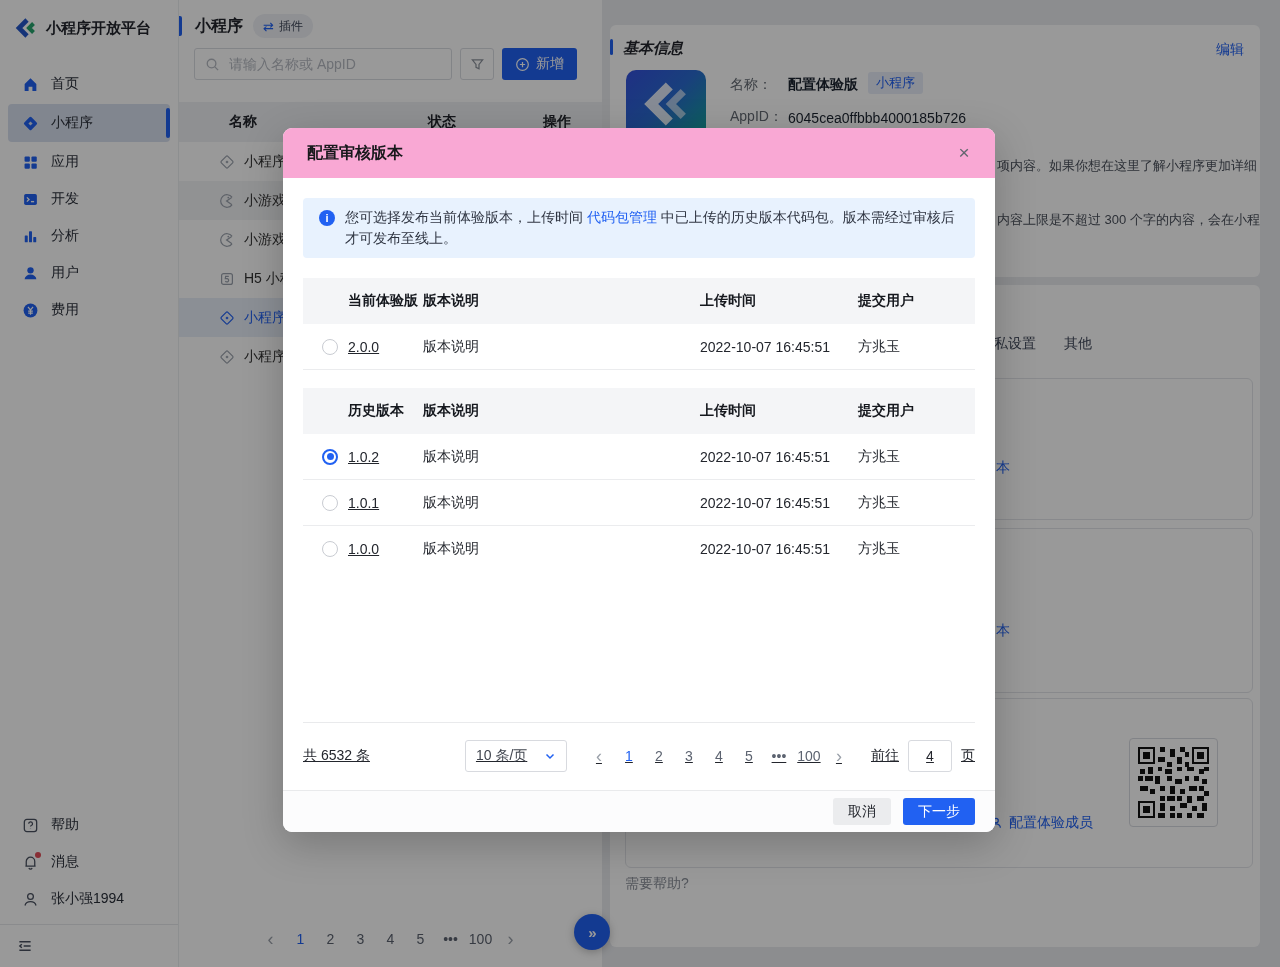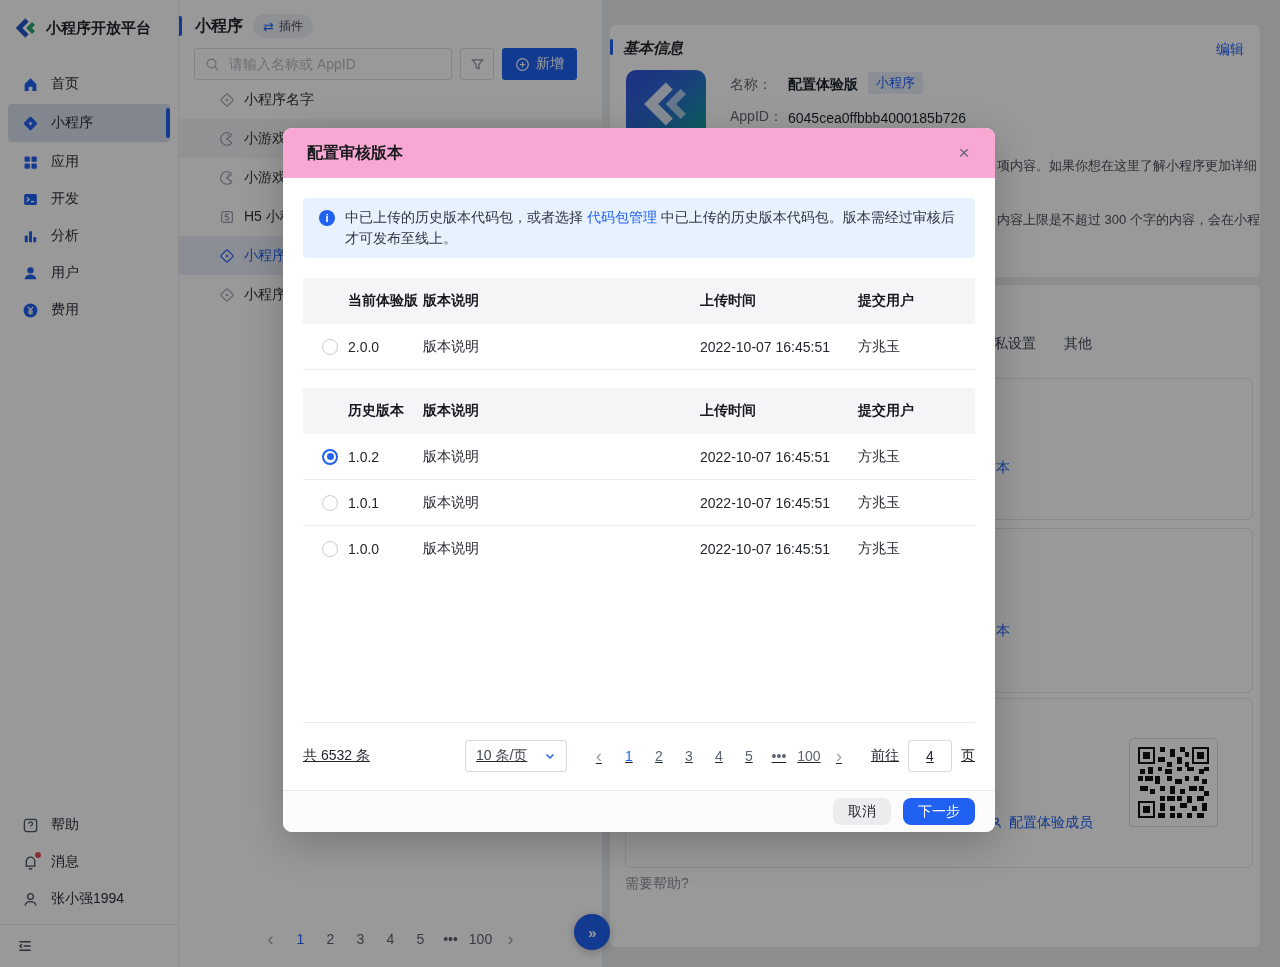--- a/index.html
+++ b/index.html
@@ -104,33 +104,33 @@
   .info-banner{margin-top:20px;background:#e8f2fe;border-radius:4px;padding:9px 16px 9px 42px;position:relative;line-height:21px;color:#2f3542;}
   .info-dot{position:absolute;left:16px;top:12px;width:16px;height:16px;border-radius:50%;background:var(--primary);color:#fff;font-size:11px;font-weight:bold;display:flex;align-items:center;justify-content:center;font-style:normal;}
   .info-link{color:var(--primary);cursor:pointer;}
   .vtable{margin-top:20px;}
   .vtable.history{margin-top:18px;height:335px;border-bottom:1px solid #e9eaec;}
   .tgrid{display:grid;grid-template-columns:120px 277px 158px 1fr;align-items:center;}
   .thead{height:46px;background:#f4f5f7;font-weight:bold;color:#15181e;}
   .thead .c1{padding-left:45px;}
   .trow{height:46px;border-bottom:1px solid #ebecee;color:#23262d;}
   .vtable.history .trow:last-child{border-bottom:0;}
-  .trow .c1{display:flex;align-items:center;gap:10px;padding-left:19px;}
+  .trow .c1{display:flex;align-items:center;gap:10px;padding-left:19px;text-decoration:underline;}
   .radio{width:16px;height:16px;border-radius:50%;border:1px solid #c9ccd2;background:#fff;flex:none;display:flex;align-items:center;justify-content:center;cursor:pointer;}
   .radio.checked{border:2px solid var(--primary);}
   .radio.checked::after{content:"";width:7px;height:7px;border-radius:50%;background:var(--primary);}
   .m-pagination{height:66px;display:flex;align-items:center;color:#23262d;text-decoration:underline;}
   .pg-total{white-space:nowrap;}
   .size-select{margin-left:95px;width:102px;height:32px;border:1px solid #d8dadf;border-radius:3px;display:flex;align-items:center;justify-content:space-between;padding:10px 10px;color:#40454e;cursor:pointer;}
   .size-select .chev{color:var(--primary);display:flex;}
   .m-pages{display:flex;align-items:center;gap:6px;margin-left:20px;color:#5c6370;}
   .goto{margin-left:auto;display:flex;align-items:center;gap:9px;}
   .goto input{width:44px;height:32px;border:1px solid #d8dadf;border-radius:3px;text-align:center;font-size:14px;color:#23262d;outline:0;}
   .m-footer{flex:none;height:42px;border-top:1px solid #e9eaec;background:#fcfcfd;display:flex;align-items:center;justify-content:flex-end;gap:12px;padding:0 20px;}
-  .btn{height:27px;padding:0 15px;border-radius:8px;border:0;font-size:14px;display:flex;align-items:center;cursor:pointer;}
+  .btn{height:27px;padding:0 15px;border-radius:3px;border:0;font-size:14px;display:flex;align-items:center;cursor:pointer;}
   .btn-cancel{background:#ebecee;color:#24272e;}
   .btn-primary{background:var(--primary);color:#fff;}
 
   .ico{display:inline-flex;flex:none;}
   .ico svg{display:block;}
 </style>
 </head>
 <body>
 
 <div class="screen">
@@ -285,20 +285,25 @@
         <span class="ico">
           <svg width="15" height="15" viewBox="0 0 16 16" fill="none" stroke="#fff" stroke-width="1.3">
               <circle cx="8" cy="8" r="6.2"></circle>
               <path d="M8 5.2 v5.6 M5.2 8 h5.6"></path>
             </svg>
         </span>
         <span>新增</span>
       </button>
     </div>
 
+    <div class="lp-thead">
+      <span class="h1">名称</span>
+      <span class="h2">状态</span>
+      <span class="h3">操作</span>
+    </div>
 
     <div class="lp-row">
       <span class="cell-name">
           <span class="ico">
             <svg width="16" height="16" viewBox="0 0 16 16" fill="none" stroke="currentColor" stroke-width="1.2">
               <rect x="3.4" y="3.4" width="9.2" height="9.2" rx="1.2" transform="rotate(45 8 8)"></rect>
               <rect x="6.9" y="6.9" width="2.2" height="2.2" transform="rotate(45 8 8)" fill="currentColor" stroke="none"></rect>
             </svg>
           </span>
           <span>小程序名字</span>
@@ -547,21 +552,21 @@
 
   <div class="modal">
     <div class="m-header">
       <span class="m-title">配置审核版本</span>
       <span class="m-close">×</span>
     </div>
 
     <div class="m-body">
       <div class="info-banner">
         <i class="info-dot">i</i>
-        <span>中已上传的历史版本代码包，或者选择 </span><span class="info-link">代码包管理</span><span> 中已上传的历史版本代码包。版本需经过审核后才可发布至线上。</span>
+        <span>您可选择发布当前体验版本，上传时间 </span><span class="info-link">代码包管理</span><span> 中已上传的历史版本代码包。版本需经过审核后才可发布至线上。</span>
       </div>
 
       <div class="vtable">
         <div class="tgrid thead">
           <span class="c1">当前体验版</span>
           <span>版本说明</span>
           <span>上传时间</span>
           <span>提交用户</span>
         </div>
         <div class="tgrid trow">

